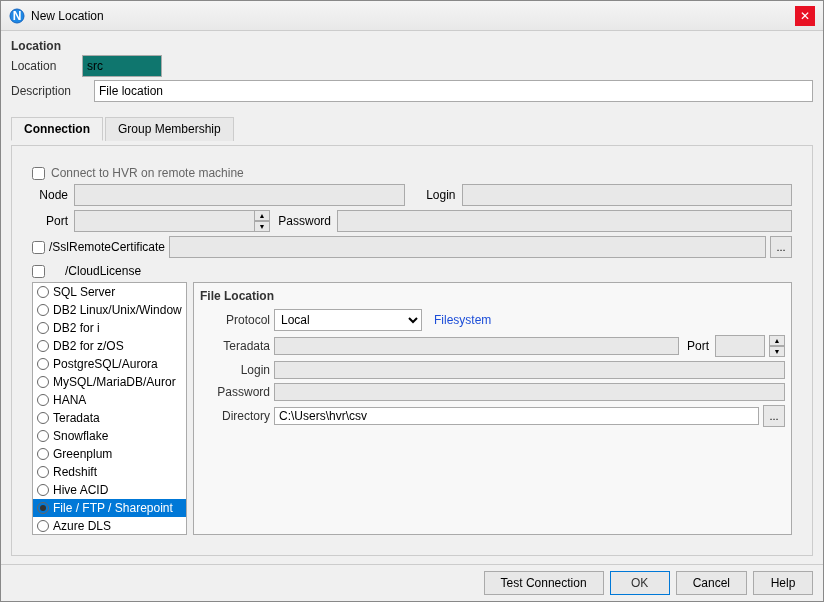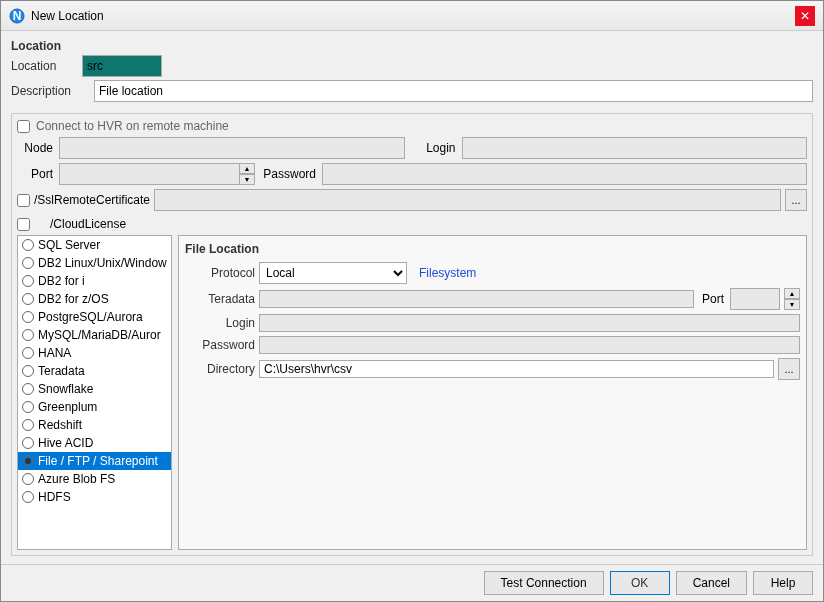--- a/index.html
+++ b/index.html
@@ -8,21 +8,21 @@
     .title-bar { background: linear-gradient(to bottom, #f5f5f5, #e8e8e8); height: 30px; display: flex; align-items: center; padding: 0 8px; border-bottom: 1px solid #ccc; user-select: none; }
     .title-icon { width: 16px; height: 16px; margin-right: 6px; }
     .title-text { flex: 1; font-size: 12px; font-weight: normal; }
     .close-btn { width: 20px; height: 20px; background: #e81123; border: none; color: white; cursor: pointer; font-size: 12px; display: flex; align-items: center; justify-content: center; }
     .dialog-body { flex: 1; padding: 8px 10px; display: flex; flex-direction: column; gap: 4px; overflow: hidden; }
     .section-header { font-size: 12px; font-weight: bold; color: #333; margin-bottom: 2px; }
     .form-input { height: 22px; border: 1px solid #aaa; background: white; padding: 2px 4px; font-size: 12px; }
     .tabs { display: flex; gap: 0; margin-top: 4px; }
     .tab { padding: 4px 12px; border: 1px solid #ccc; background: #e8e8e8; cursor: pointer; font-size: 12px; border-bottom: none; margin-right: 2px; }
     .tab.active { background: #f0f0f0; border-bottom: 1px solid #f0f0f0; z-index: 1; font-weight: bold; }
-    .tab-content { border: 1px solid #ccc; background: #f0f0f0; padding: 5px; flex: 1; display: flex; flex-direction: column; gap: 4px; overflow: hidden; }
+    .tab-content { border: 1px solid #ccc; background: #f0f0f0; padding: 20px; flex: 1; display: flex; flex-direction: column; gap: 4px; overflow: hidden; }
     .checkbox-row { display: flex; align-items: center; gap: 6px; }
     .checkbox-row label { font-size: 12px; color: #666; }
     .main-content { display: flex; gap: 0; flex: 1; overflow: hidden; }
     .db-list { width: 155px; border: 1px solid #aaa; background: white; overflow-y: auto; flex-shrink: 0; }
     .db-item { display: flex; align-items: center; gap: 4px; padding: 2px 4px; cursor: pointer; font-size: 12px; white-space: nowrap; overflow: hidden; text-overflow: ellipsis; }
     .db-item.selected { background: #0078d7; color: white; }
     .radio-circle { width: 12px; height: 12px; border: 1px solid #666; border-radius: 50%; flex-shrink: 0; display: flex; align-items: center; justify-content: center; }
     .radio-circle.checked::after { content: ''; width: 6px; height: 6px; border-radius: 50%; background: #333; display: block; }
     .file-location { flex: 1; margin-left: 6px; border: 1px solid #aaa; background: #f8f8f8; padding: 6px; }
     .file-location-header { font-size: 12px; font-weight: bold; margin-bottom: 6px; color: #333; }
@@ -73,20 +73,24 @@
       <div class="location-row">
         <span class="loc-label">Location</span>
         <input type="text" class="loc-input form-input" value="src" style="">
       </div>
       <div class="description-row">
         <span class="desc-label">Description</span>
         <input type="text" class="desc-input form-input" value="File location" style="">
       </div>
     </div>
 
+    <div class="tabs">
+      <div class="tab active">Connection</div>
+      <div class="tab">Group Membership</div>
+    </div>
 
     <div class="tab-content">
 
       <div class="checkbox-row">
         <input type="checkbox" id="remote-cb" style="">
         <label for="remote-cb">Connect to HVR on remote machine</label>
       </div>
 
       <div style="display:flex; align-items:center; gap:6px;">
         <span style="width:36px; text-align:right; font-size:12px;">Node</span>
@@ -167,20 +171,24 @@
             <div class="radio-circle"></div>
             <span>Redshift</span>
           </div>
           <div class="db-item">
             <div class="radio-circle"></div>
             <span>Hive ACID</span>
           </div>
           <div class="db-item selected">
             <div class="radio-circle checked"></div>
             <span>File / FTP / Sharepoint</span>
+          </div>
+          <div class="db-item">
+            <div class="radio-circle"></div>
+            <span>Azure DLS</span>
           </div>
           <div class="db-item">
             <div class="radio-circle"></div>
             <span>Azure Blob FS</span>
           </div>
           <div class="db-item">
             <div class="radio-circle"></div>
             <span>HDFS</span>
           </div>
         </div>

